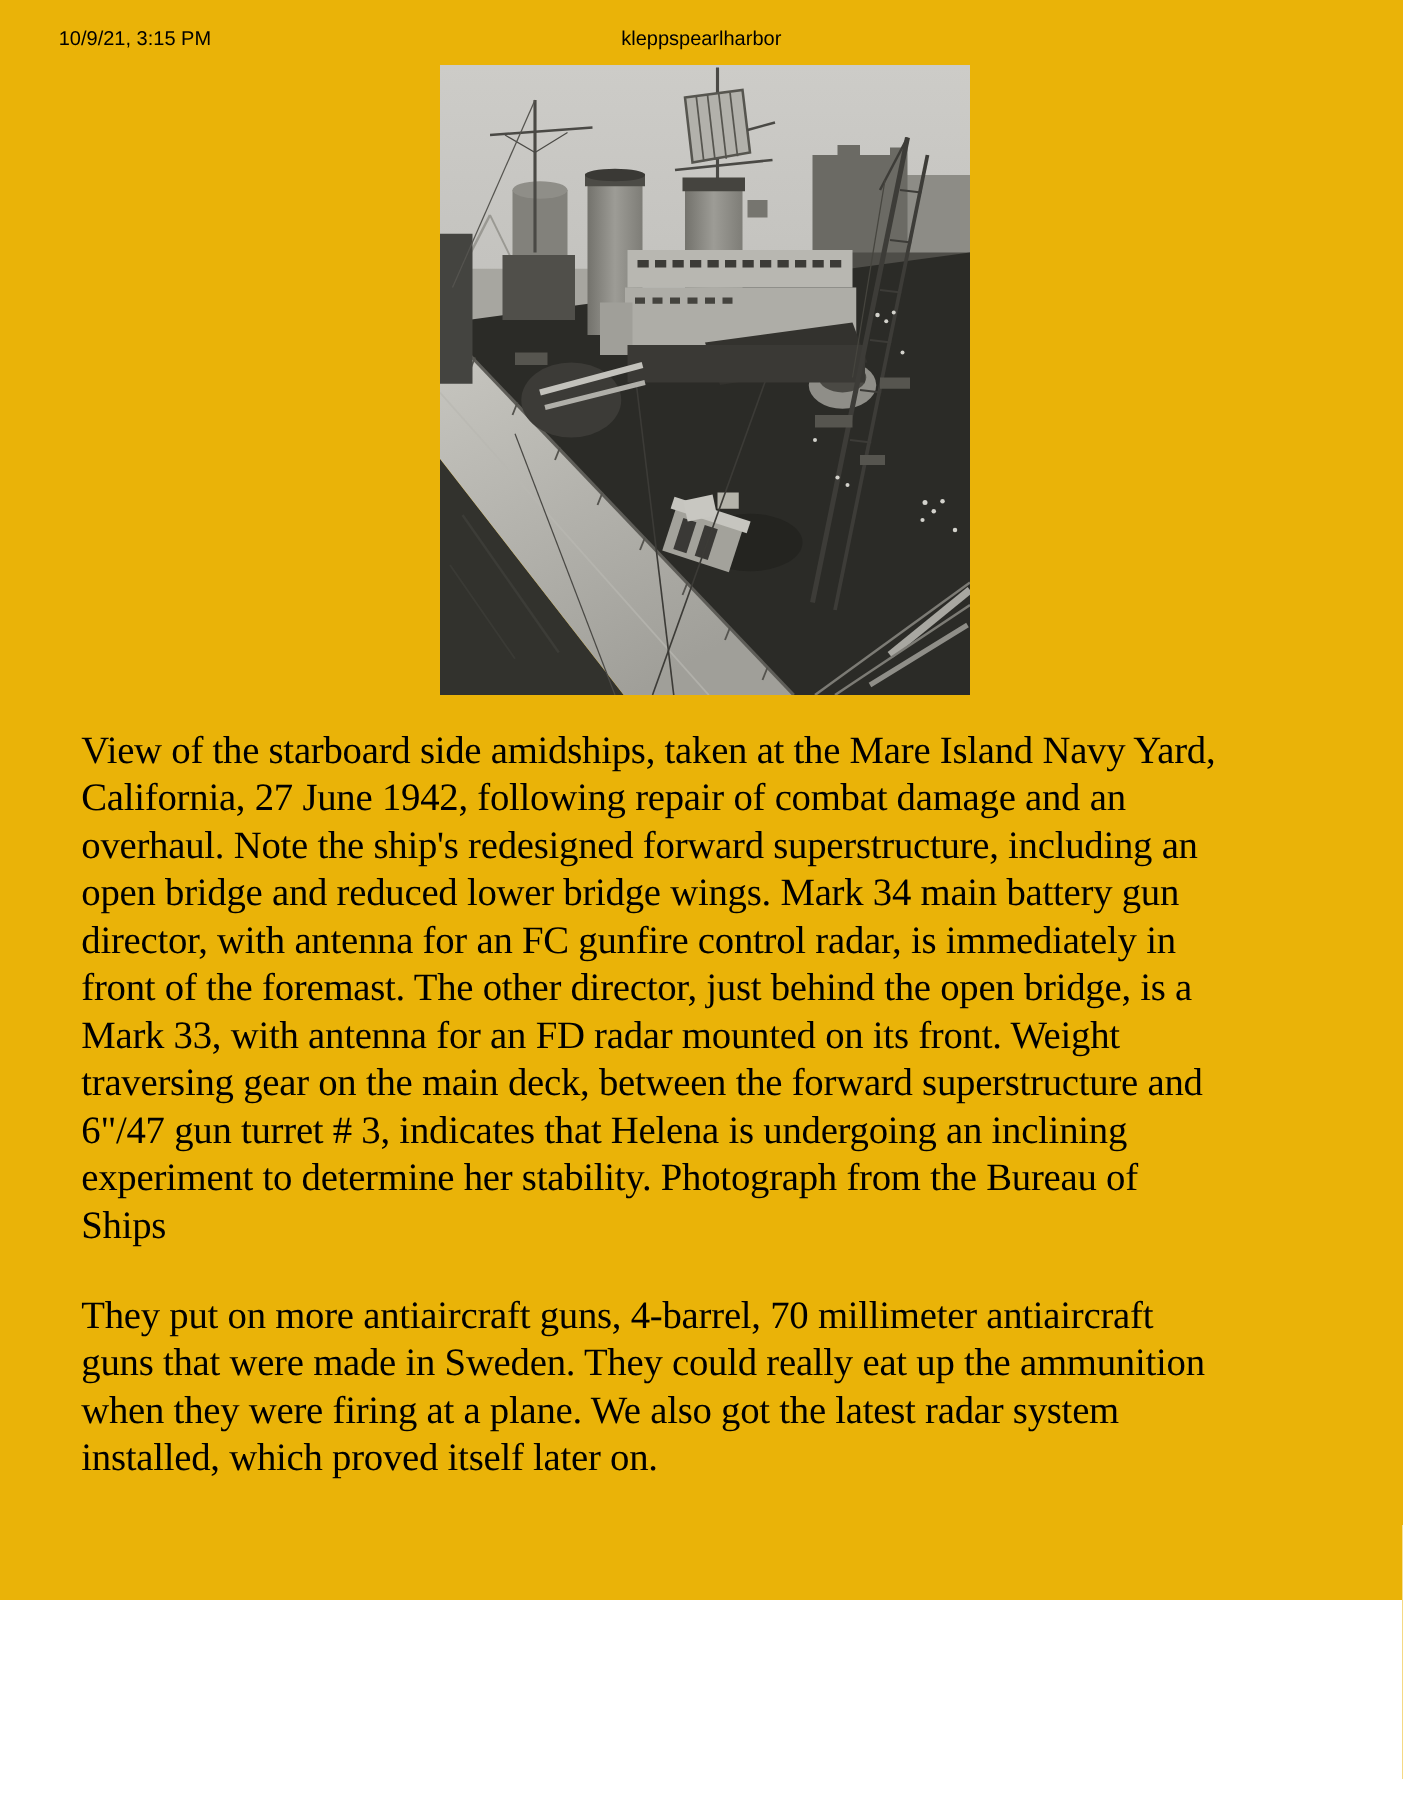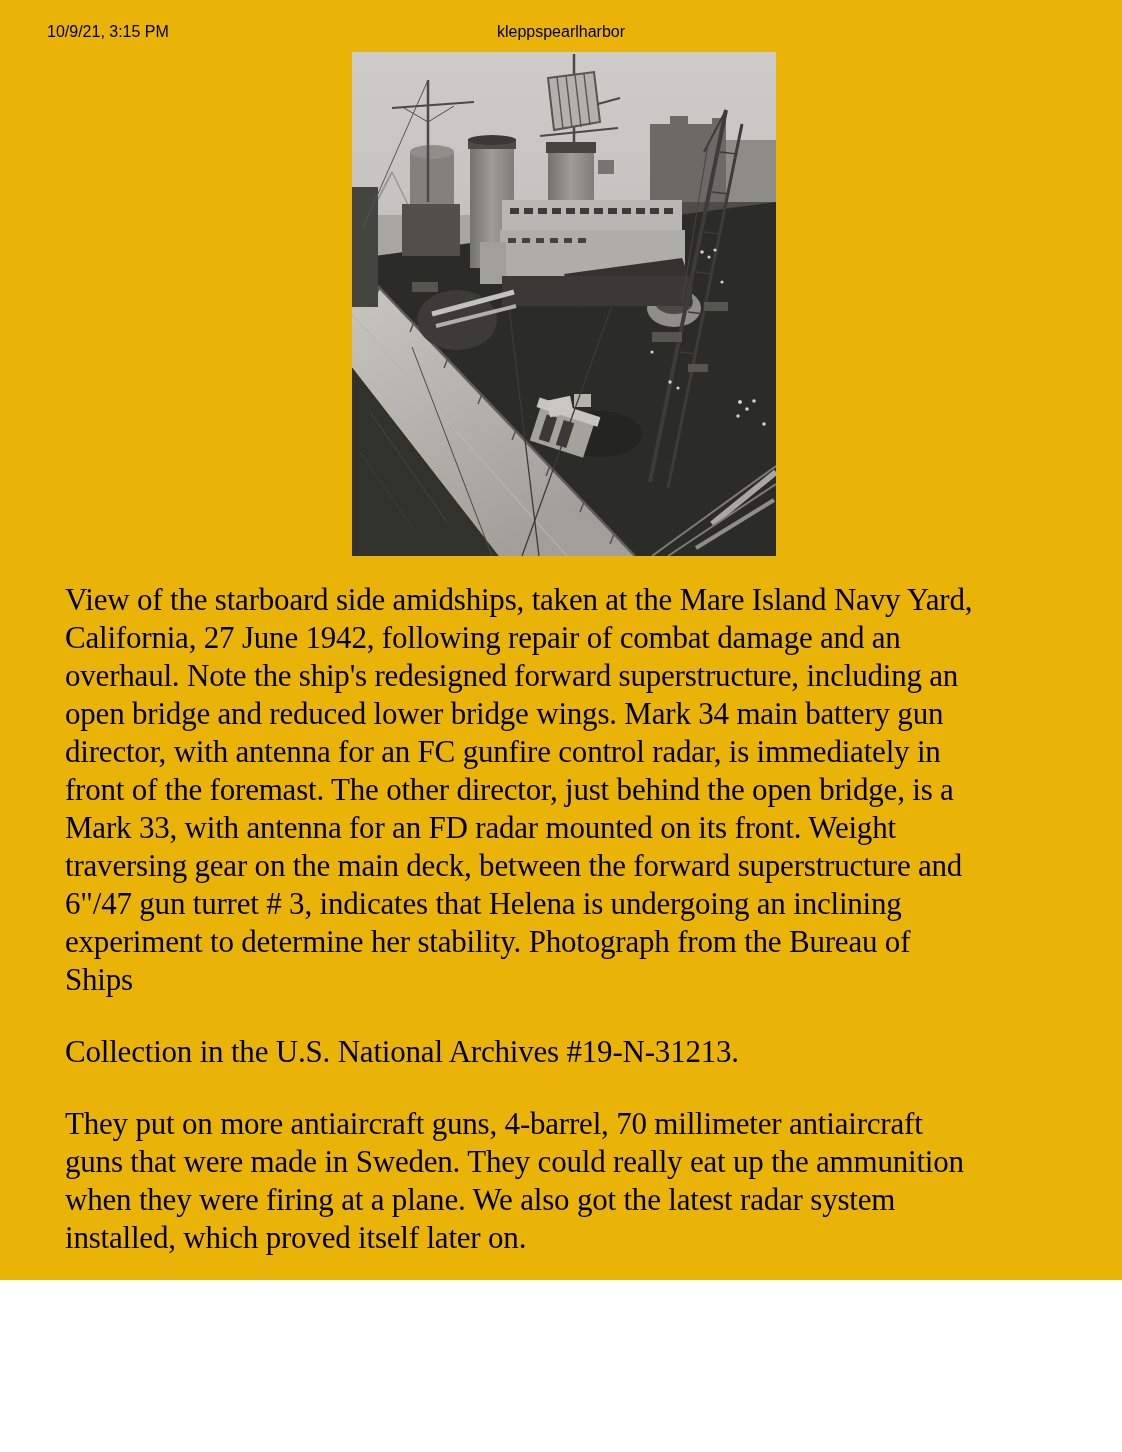--- a/index.html
+++ b/index.html
@@ -199,21 +199,20 @@
 California, 27 June 1942, following repair of combat damage and an
 overhaul. Note the ship's redesigned forward superstructure, including an
 open bridge and reduced lower bridge wings. Mark 34 main battery gun
 director, with antenna for an FC gunfire control radar, is immediately in
 front of the foremast. The other director, just behind the open bridge, is a
 Mark 33, with antenna for an FD radar mounted on its front. Weight
 traversing gear on the main deck, between the forward superstructure and
 6"/47 gun turret # 3, indicates that Helena is undergoing an inclining
 experiment to determine her stability. Photograph from the Bureau of
 Ships</p>
-    <p>Collection in the U.S. National Archives #19-N-31213.</p>
     <p>They put on more antiaircraft guns, 4-barrel, 70 millimeter antiaircraft
 guns that were made in Sweden. They could really eat up the ammunition
 when they were firing at a plane. We also got the latest radar system
 installed, which proved itself later on.</p>
   </article>
 
   <span class="f-left">file:///E:/WWW/kleppspearlharbor.html</span>
   <span class="f-right">9/10</span>
 
 </div>

